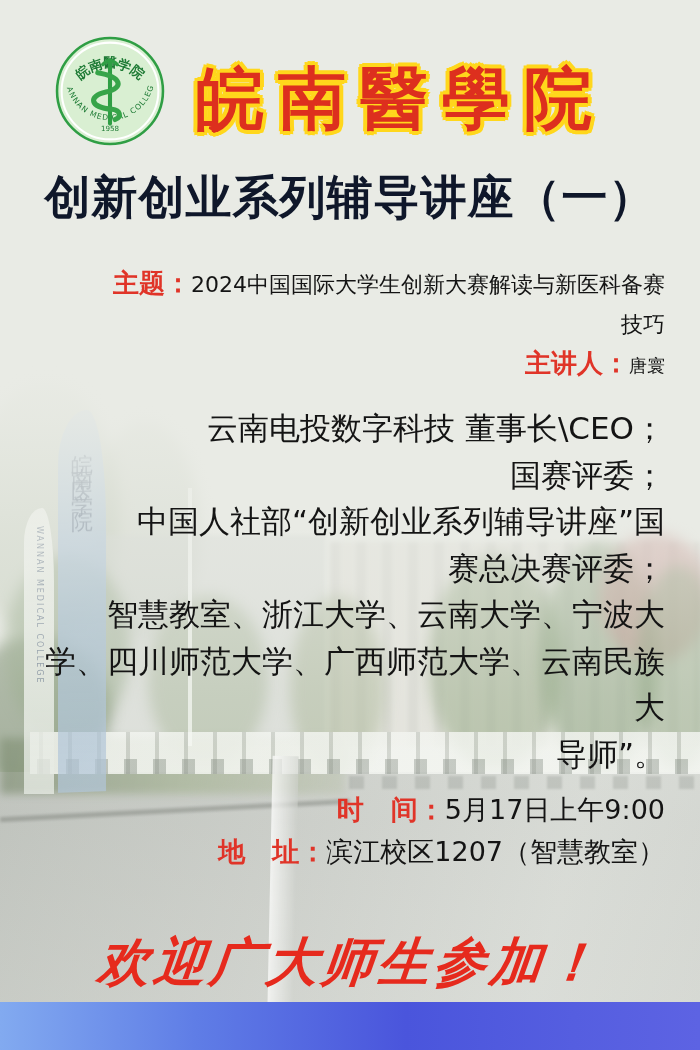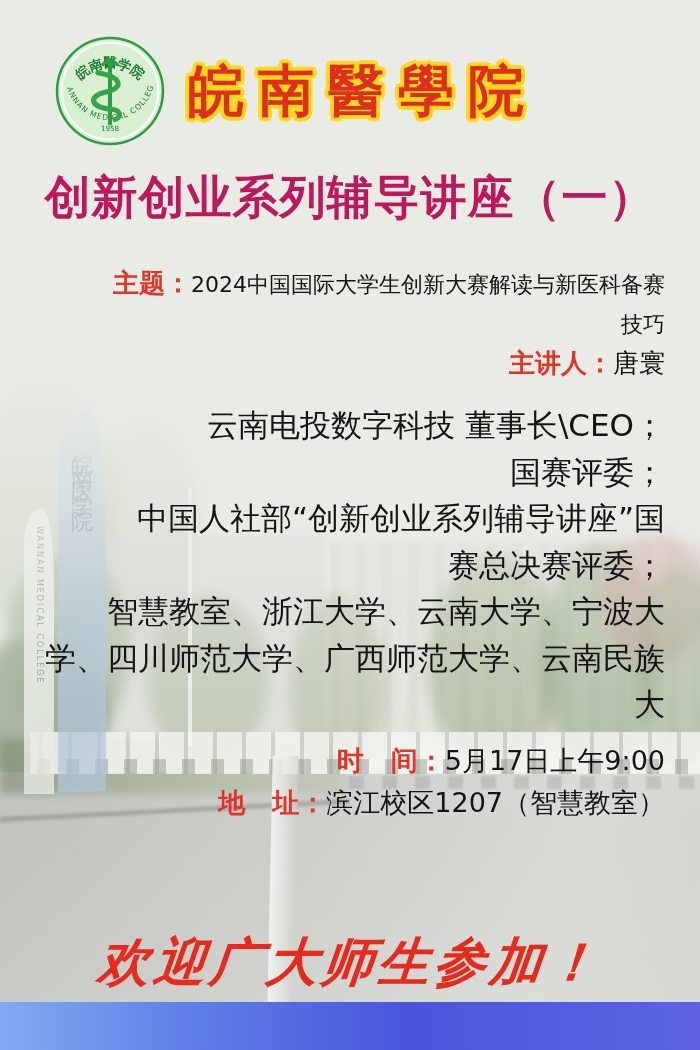--- a/index.html
+++ b/index.html
@@ -41,33 +41,33 @@
   .flag-vtext-small{writing-mode:vertical-rl;display:block;margin:18px auto 0;
       font-size:8px;letter-spacing:2px;color:rgba(58,78,108,.75);}
   
   .bg-fade{position:absolute;left:0;top:360px;right:0;bottom:48px;pointer-events:none;
       background:linear-gradient(to bottom,
         rgba(233,235,229,1) 0%, rgba(233,235,229,.9) 9%, rgba(233,235,229,.6) 28%,
         rgba(233,235,229,.32) 52%, rgba(233,235,229,.18) 72%, rgba(233,235,229,.3) 100%);}
 
   
   .logo{position:absolute;left:55px;top:36px;width:110px;height:110px;}
-  .college-name{position:absolute;left:188px;top:42px;margin:0;white-space:nowrap;
-      font-family:"DejaVu Serif",serif;font-weight:bold;font-size:56px;line-height:96px;letter-spacing:14px;
+  .college-name{position:absolute;left:188px;top:42px;margin:8px;white-space:nowrap;
+      font-family:"DejaVu Serif",serif;font-weight:bold;font-size:68px;line-height:96px;letter-spacing:14px;
       color:#dd2f1e;
       text-shadow:-3px -3px 0 #ffd71c,3px -3px 0 #ffd71c,-3px 3px 0 #ffd71c,3px 3px 0 #ffd71c,
                   -4px 0 0 #ffd71c,4px 0 0 #ffd71c,0 -4px 0 #ffd71c,0 4px 0 #ffd71c;}
   .series-title{position:absolute;left:0;top:167px;width:100%;margin:0;text-align:center;
-      font-size:46px;font-weight:900;letter-spacing:1px;color:#be185d;}
+      font-size:46px;font-weight:900;letter-spacing:1px;color:#0f172a;}
 
   
   .content{position:absolute;left:35px;top:264px;width:630px;color:#141414;text-align:right;}
   .field-row{margin:0 0 0 60px;font-size:26px;line-height:38px;}
   .field-row .val{font-size:22px;}
-  .field-row.speaker .val{font-size:26px;}
+  .field-row.speaker .val{font-size:18px;}
   .red-label{color:#e03428;font-weight:bold;}
   .bio{margin-top:20px;font-size:31px;line-height:46.5px;}
   .bio p{margin:0;}
   .bio p.ind{text-indent:64px;}
   .details{margin:12px 0 0 60px;font-size:27px;line-height:42px;}
   .details p{margin:0;}
 
   
   .closing{position:absolute;left:0;top:928px;width:100%;margin:0;text-align:center;
       font-family:"DejaVu Serif",serif;font-style:italic;font-weight:bold;
@@ -148,20 +148,21 @@
       <span class="red-label">主讲人：</span><span class="val">唐寰</span>
     </p>
 
     <div class="bio">
       <p class="ind">云南电投数字科技 董事长\CEO；</p>
       <p>国赛评委；</p>
       <p class="ind">中国人社部“创新创业系列辅导讲座”国</p>
       <p>赛总决赛评委；</p>
       <p class="ind">智慧教室、浙江大学、云南大学、宁波大</p>
       <p>学、四川师范大学、广西师范大学、云南民族大</p>
+      <p>导师”。</p>
     </div>
 
     <div class="details">
       <p>
         <span class="red-label">时　间：</span><span>5月17日上午9:00</span>
       </p>
       <p>
         <span class="red-label">地　址：</span><span>滨江校区1207（智慧教室）</span>
       </p>
       <p>

